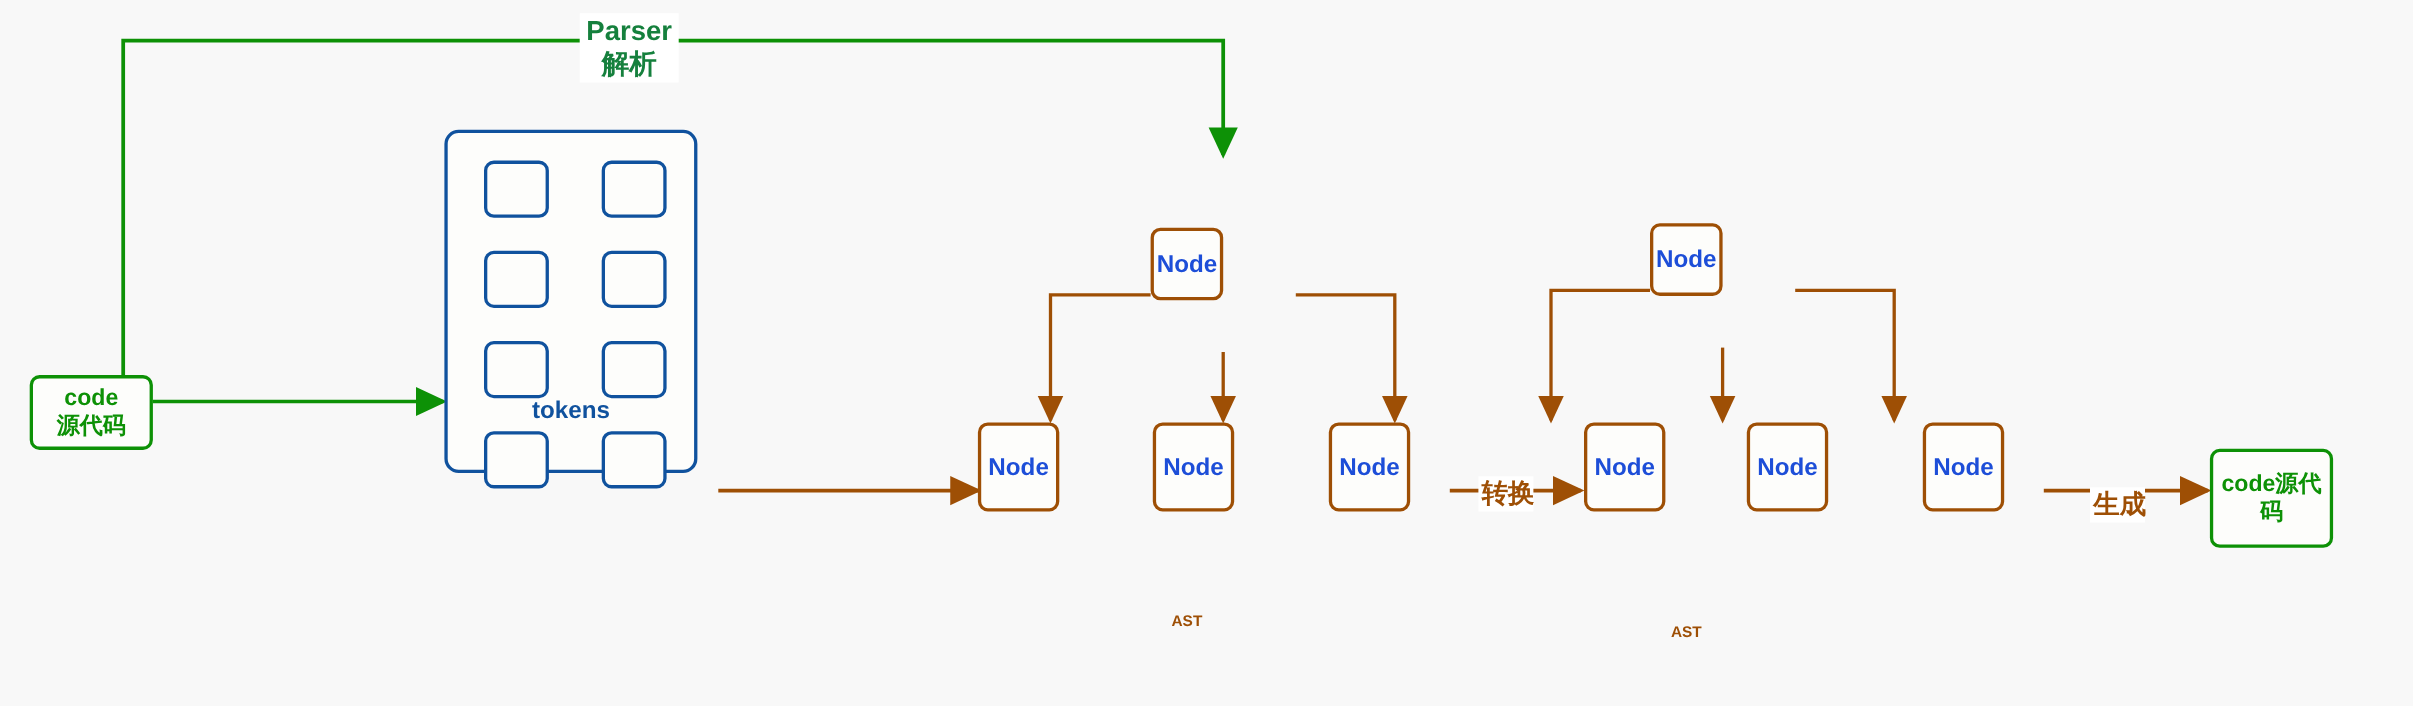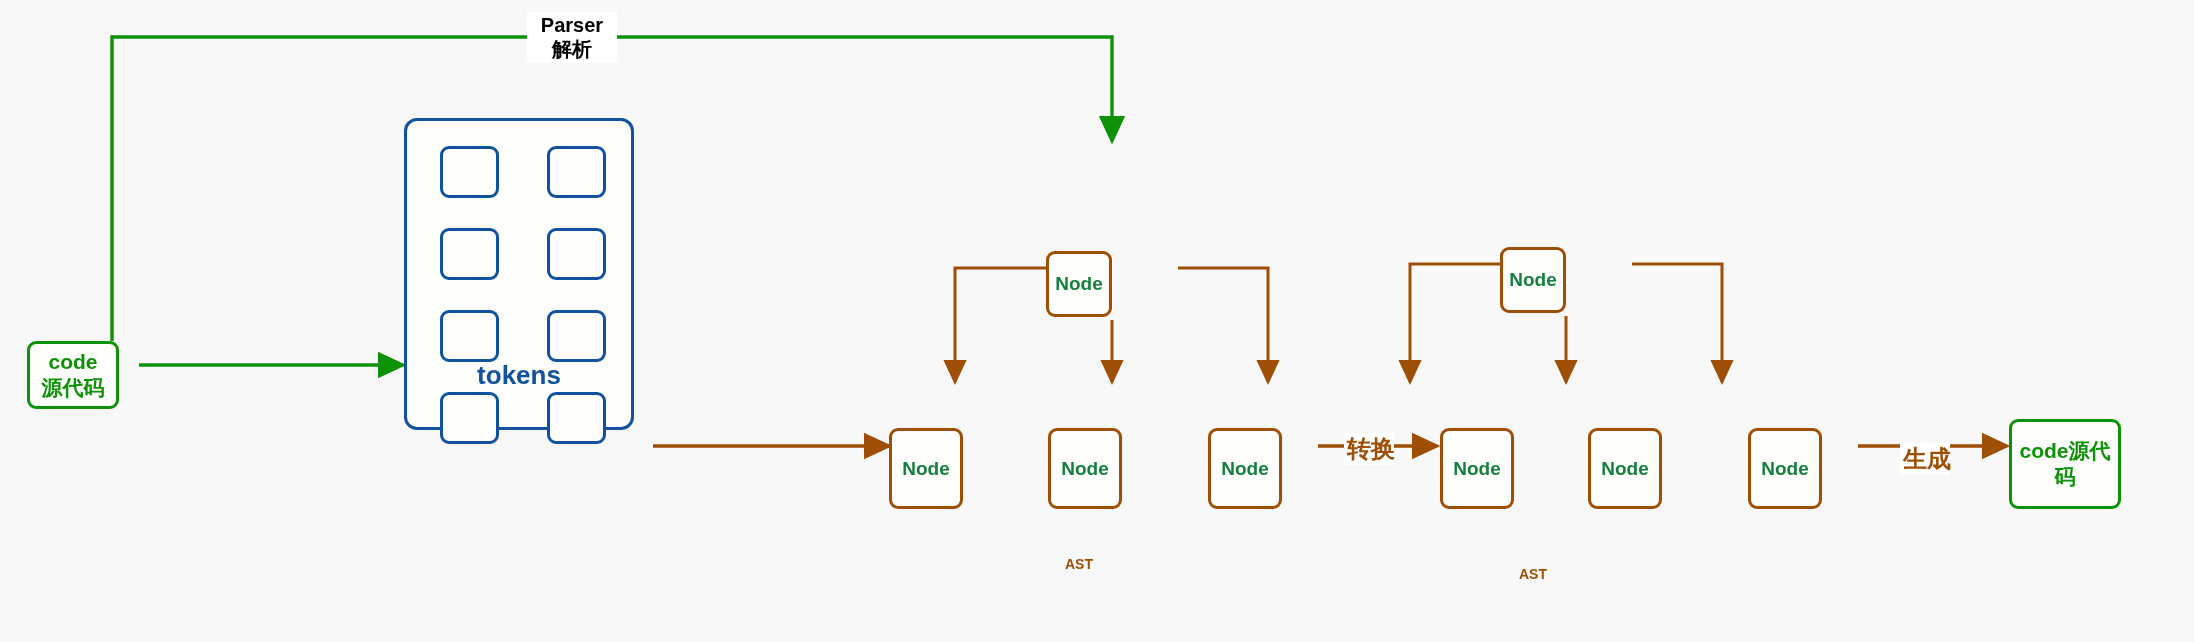--- a/index.html
+++ b/index.html
@@ -36,59 +36,58 @@
     font-weight: bold;
     line-height: 1.24;
   }
   .box.green {
     border: 3px solid #0d9106;
     color: #0d9106;
     font-size: 21px;
   }
   .box.brown {
     border: 3px solid #9e4f05;
-    color: #15803d;
-    font-size: 19px;
-    margin-top: 44px;
+    color: #1d4ed8;
+    font-size: 22px;
   }
   .box.blue-panel {
     border: 3px solid #10529e;
     color: #10529e;
     border-radius: 13px;
     display: block;
   }
 
   .token-cell {
     position: absolute;
     box-sizing: border-box;
     border: 3px solid #10529e;
     border-radius: 9px;
     background: #fdfdfb;
   }
   .tokens-caption {
     position: absolute;
     width: 100%;
     text-align: center;
     color: #10529e;
-    font-size: 26px;
+    font-size: 22px;
     font-weight: bold;
   }
 
   
   .elabel {
     position: absolute;
     background: #ffffff;
     text-align: center;
     font-weight: bold;
     line-height: 1.18;
     white-space: nowrap;
     padding: 2px 3px;
     box-sizing: border-box;
   }
-  .elabel.green { color: #000000; font-size: 20px; }
+  .elabel.green { color: #15803d; font-size: 25px; }
   .elabel.brown { color: #9e4f05; font-size: 20px; }
   .elabel.small { font-size: 24px; }
 
   .caption {
     position: absolute;
     color: #9e4f05;
     font-size: 14px;
     font-weight: bold;
     text-align: center;
     white-space: nowrap;
@@ -124,21 +123,21 @@
       <path d="M1318,446 L1437,446" stroke="#9e4f05" stroke-width="3.4" marker-end="url(#arrow-brown)"></path>
 
       <path d="M1500,264 L1410,264 L1410,382" stroke="#9e4f05" stroke-width="3" marker-end="url(#arrow-brown)"></path>
       <path d="M1566,316 L1566,382" stroke="#9e4f05" stroke-width="3" marker-end="url(#arrow-brown)"></path>
       <path d="M1632,264 L1722,264 L1722,382" stroke="#9e4f05" stroke-width="3" marker-end="url(#arrow-brown)"></path>
 
       <path d="M1858,446 L2007,446" stroke="#9e4f05" stroke-width="3.4" marker-end="url(#arrow-brown)"></path>
     </g>
   </svg>
 
-  <div class="box green" style="left:27px; top:341px; width:92px; height:68px;">
+  <div class="box green" style="left:27px; top:341px; width:112px; height:68px;">
     <div>
       <div>code</div>
       <div>源代码</div>
     </div>
   </div>
 
   <div class="box blue-panel" style="left:404px; top:118px; width:230px; height:312px;">
     <div class="token-cell" style="left:33px;  top:25px;  width:59px; height:52px;"></div>
     <div class="token-cell" style="left:140px; top:25px;  width:59px; height:52px;"></div>
     <div class="token-cell" style="left:33px;  top:107px; width:59px; height:52px;"></div>
@@ -174,21 +173,21 @@
     <span>Node</span>
   </div>
   <div class="box brown" style="left:1588px; top:384px; width:74px; height:81px;">
     <span>Node</span>
   </div>
   <div class="box brown" style="left:1748px; top:384px; width:74px; height:81px;">
     <span>Node</span>
   </div>
   <div class="caption" style="left:1500px; top:566px; width:66px;">AST</div>
 
-  <div class="box green" style="left:2009px; top:419px; width:112px; height:90px;">
+  <div class="box green" style="left:2009px; top:408px; width:112px; height:90px;">
     <div>
       <div>code源代</div>
       <div>码</div>
     </div>
   </div>
 
   <div class="elabel green" style="left:527px; top:12px; width:90px;">
     <div>Parser</div>
     <div>解析</div>
   </div>

